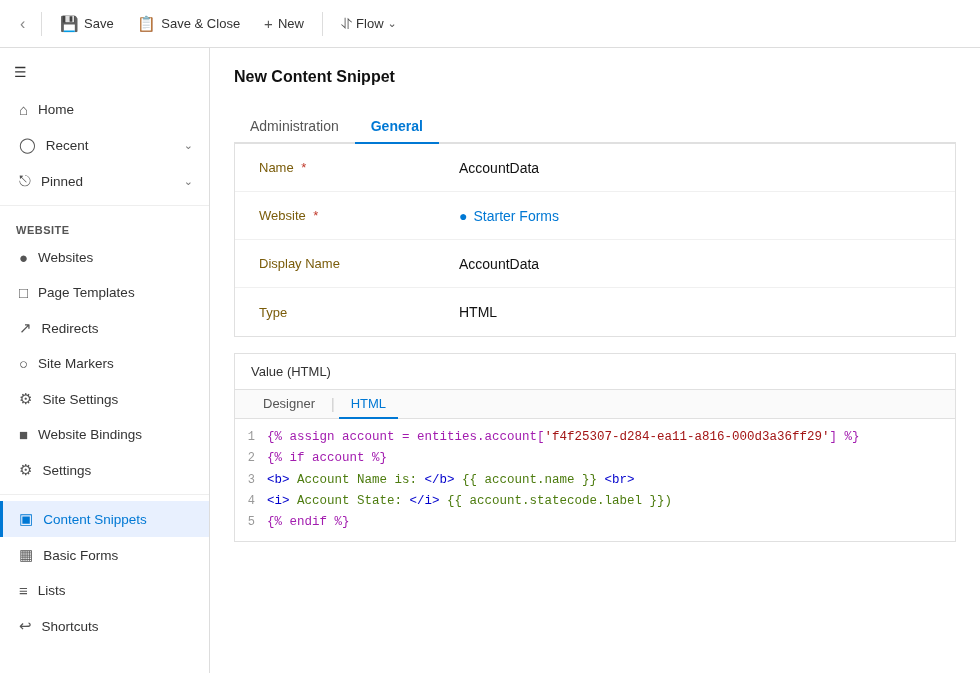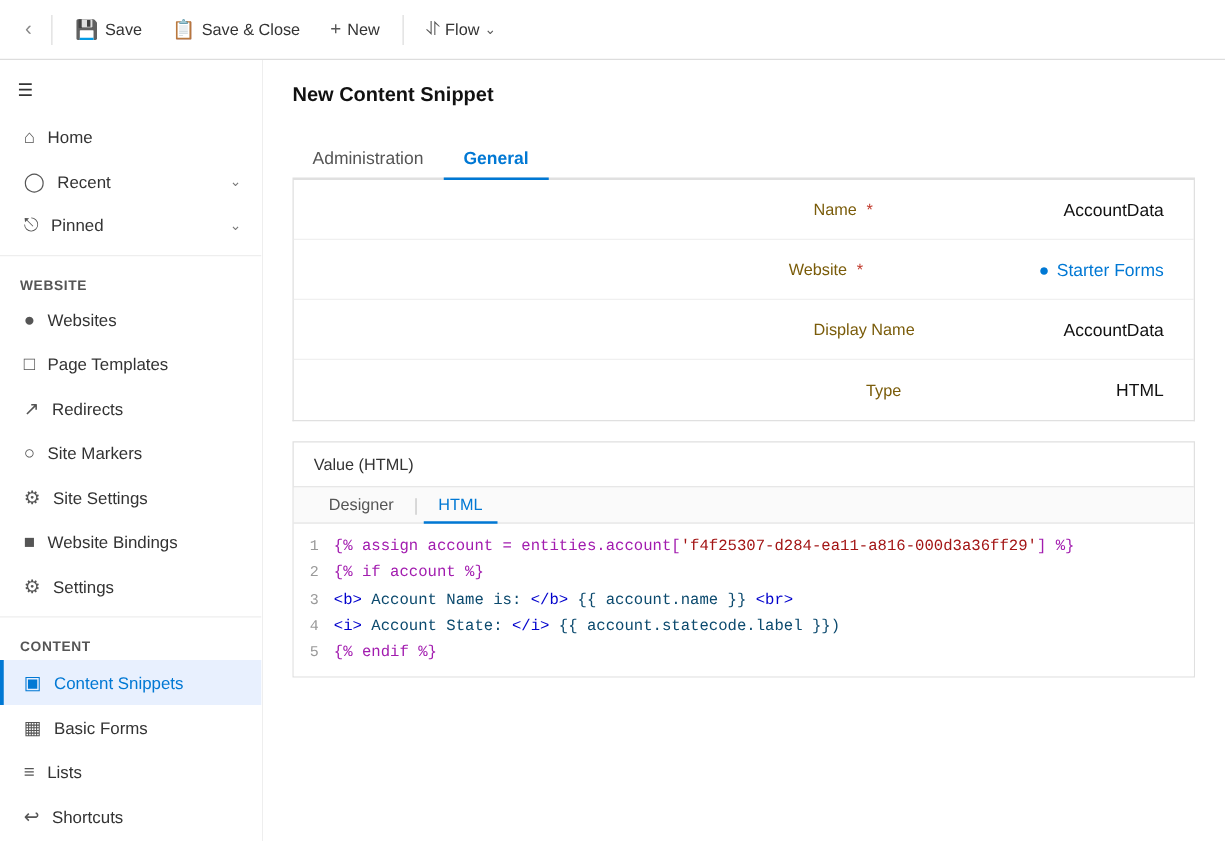--- a/index.html
+++ b/index.html
@@ -61,21 +61,21 @@
       border-bottom: 2px solid transparent; margin-bottom: -2px;
     }
     .tab.active { color: #0078d4; border-bottom: 2px solid #0078d4; font-weight: 600; }
 
     
     .form-card {
       border: 1px solid #e0e0e0; border-top: none; margin-bottom: 16px;
     }
     .form-row {
       display: flex; align-items: center; padding: 12px 24px;
-      border-bottom: 1px solid #f0f0f0; min-height: 48px; justify-content: flex-end;
+      border-bottom: 1px solid #f0f0f0; min-height: 48px;
     }
     .form-row:last-child { border-bottom: none; }
     .form-label {
       width: 200px; flex-shrink: 0; font-size: 13px; color: #7a5c0a;
     }
     .form-required { color: #c0392b; margin-left: 4px; }
     .form-value { font-size: 14px; color: #111; font-weight: 400; }
     .form-value.link { color: #0078d4; cursor: pointer; text-decoration: none; display: flex; align-items: center; gap: 6px; }
     .globe-icon { color: #0078d4; }
 
@@ -98,21 +98,21 @@
     }
     .code-line { display: flex; }
     .line-num {
       width: 32px; text-align: right; padding-right: 12px; color: #999;
       font-size: 12px; flex-shrink: 0; user-select: none;
     }
     .line-content { flex: 1; white-space: pre; color: #333; }
     .kw { color: #a21caf; }
     .tag { color: #0000cc; }
     .str { color: #a31515; }
-    .var { color: #0c4a6e; }
+    .var { color: #4d7c0f; }
   </style>
 </head>
 <body>
 
 <div class="toolbar">
   <button class="toolbar-btn toolbar-back">‹</button>
   <div class="toolbar-sep"></div>
   <button class="toolbar-btn">
     <span class="icon">💾</span>
     <span>Save</span>
@@ -181,21 +181,20 @@
     <div class="sidebar-item">
       <span class="item-icon">■</span>
       <span>Website Bindings</span>
     </div>
     <div class="sidebar-item">
       <span class="item-icon">⚙</span>
       <span>Settings</span>
     </div>
 
     <div class="sidebar-divider"></div>
-    <div class="sidebar-section-label">Content</div>
 
     <div class="sidebar-item active">
       <span class="item-icon">▣</span>
       <span>Content Snippets</span>
     </div>
     <div class="sidebar-item">
       <span class="item-icon">▦</span>
       <span>Basic Forms</span>
     </div>
     <div class="sidebar-item">

